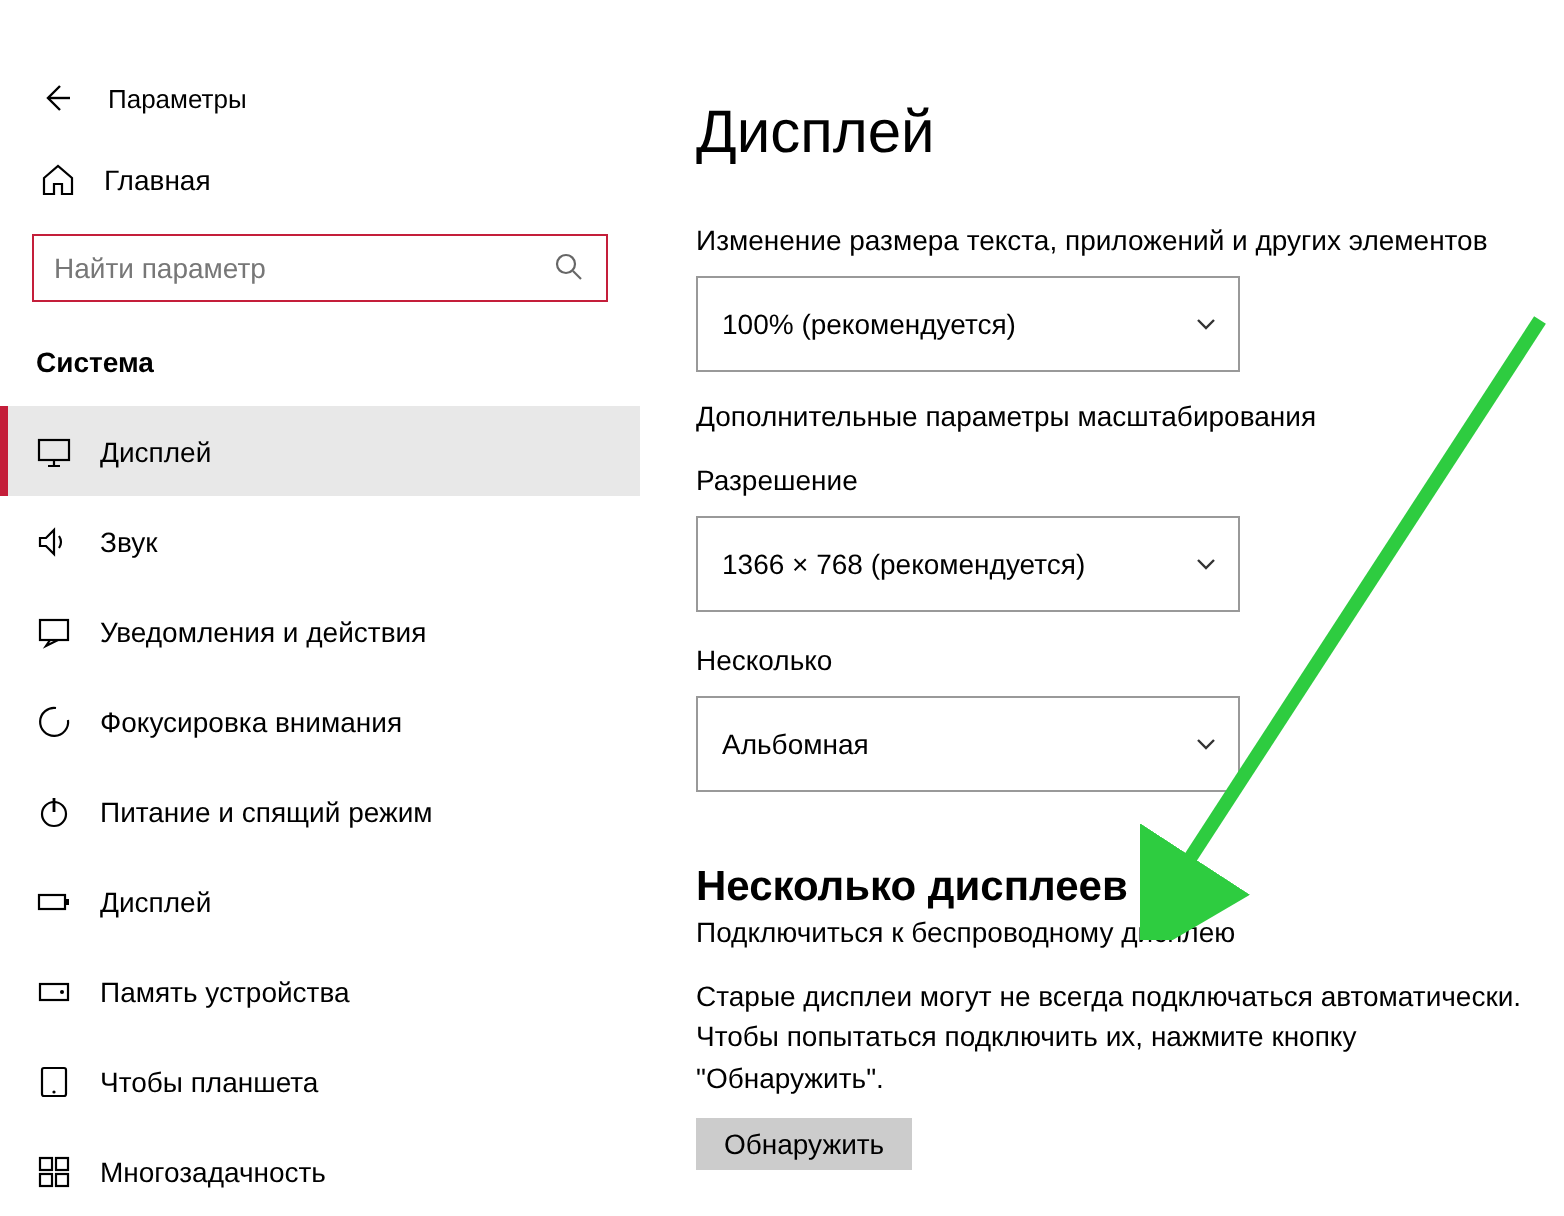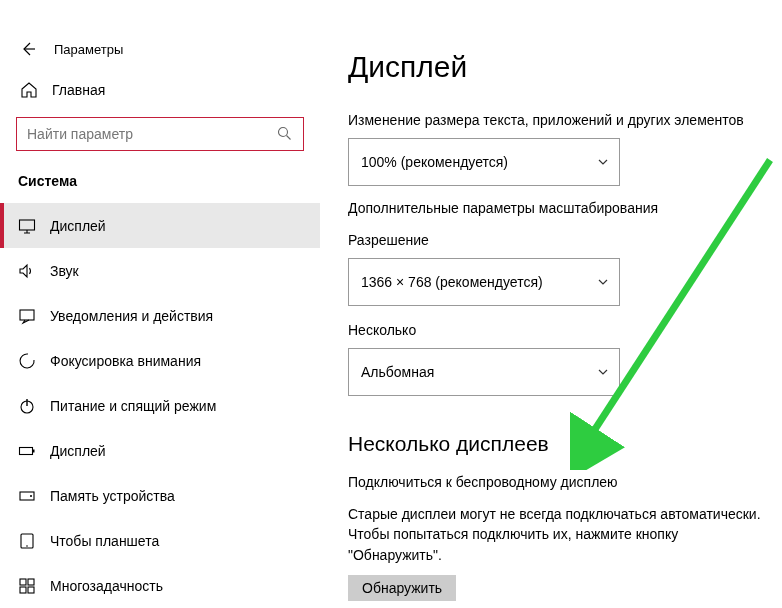--- a/index.html
+++ b/index.html
@@ -120,23 +120,23 @@
     .select-box .chevron { color: #444; }
     .link {
       color: #000000;
       font-size: 14px;
       margin-top: 14px;
       display: inline-block;
       cursor: pointer;
     }
     .section-heading {
       font-size: 21px;
-      font-weight: 400;
+      font-weight: 700;
       margin-top: 36px;
-      margin-bottom: 18px;
+      margin-bottom: 2px;
     }
     .desc {
       font-size: 14px;
       line-height: 1.45;
       margin-top: 14px;
       max-width: 420px;
     }
     .btn {
       display: inline-block;
       background: #ccc;

